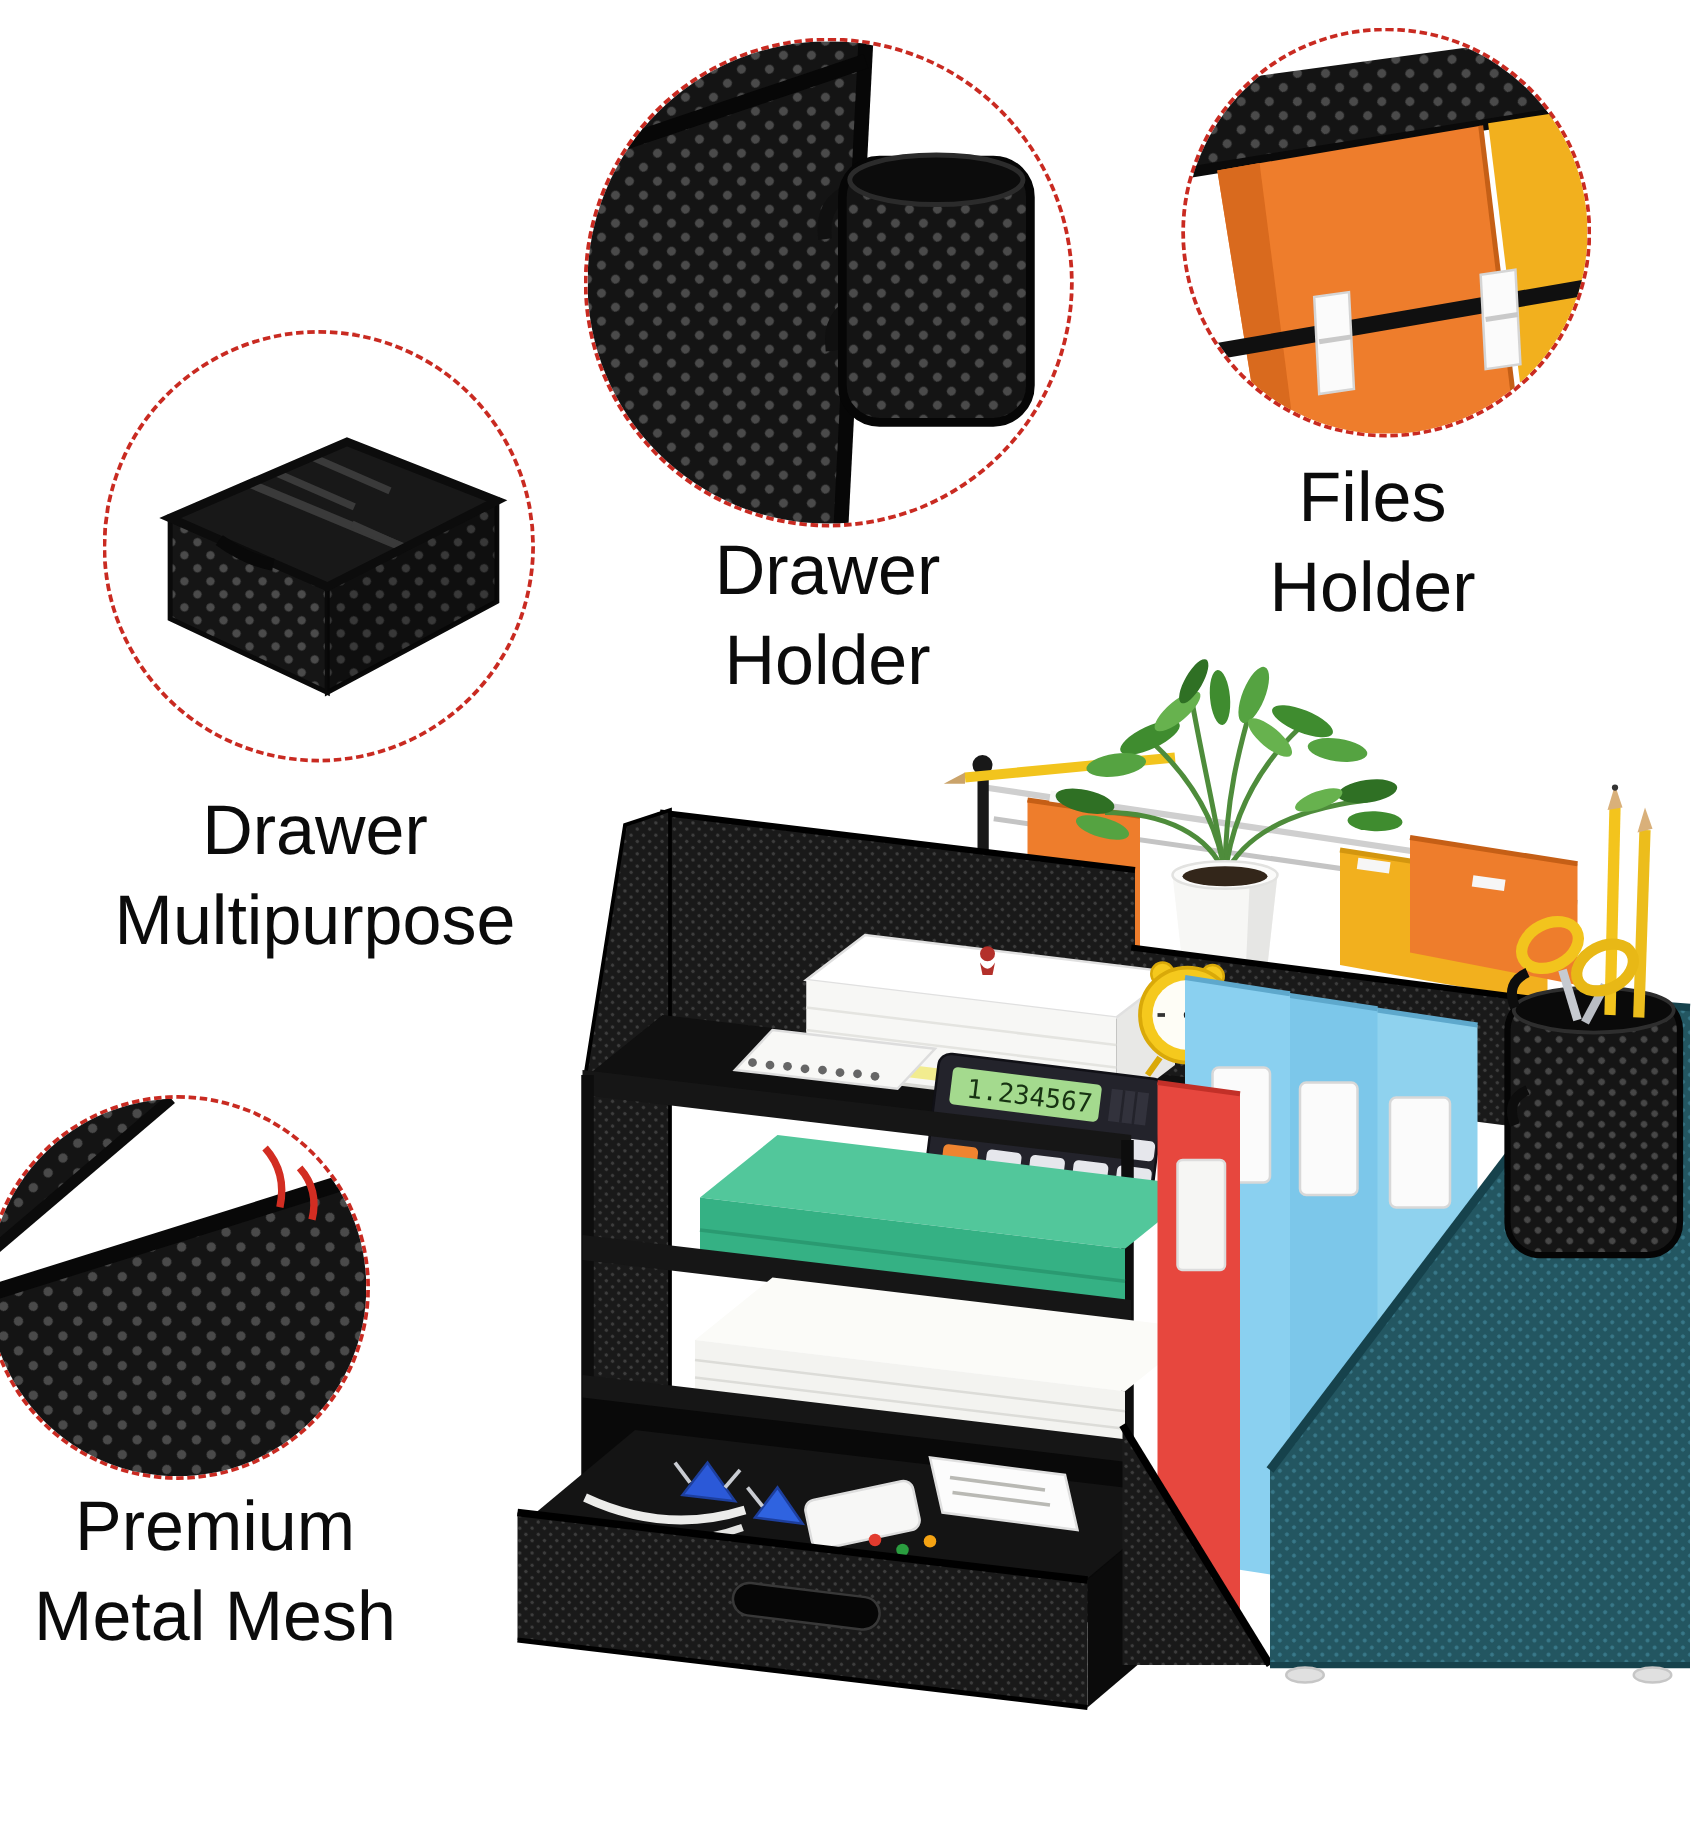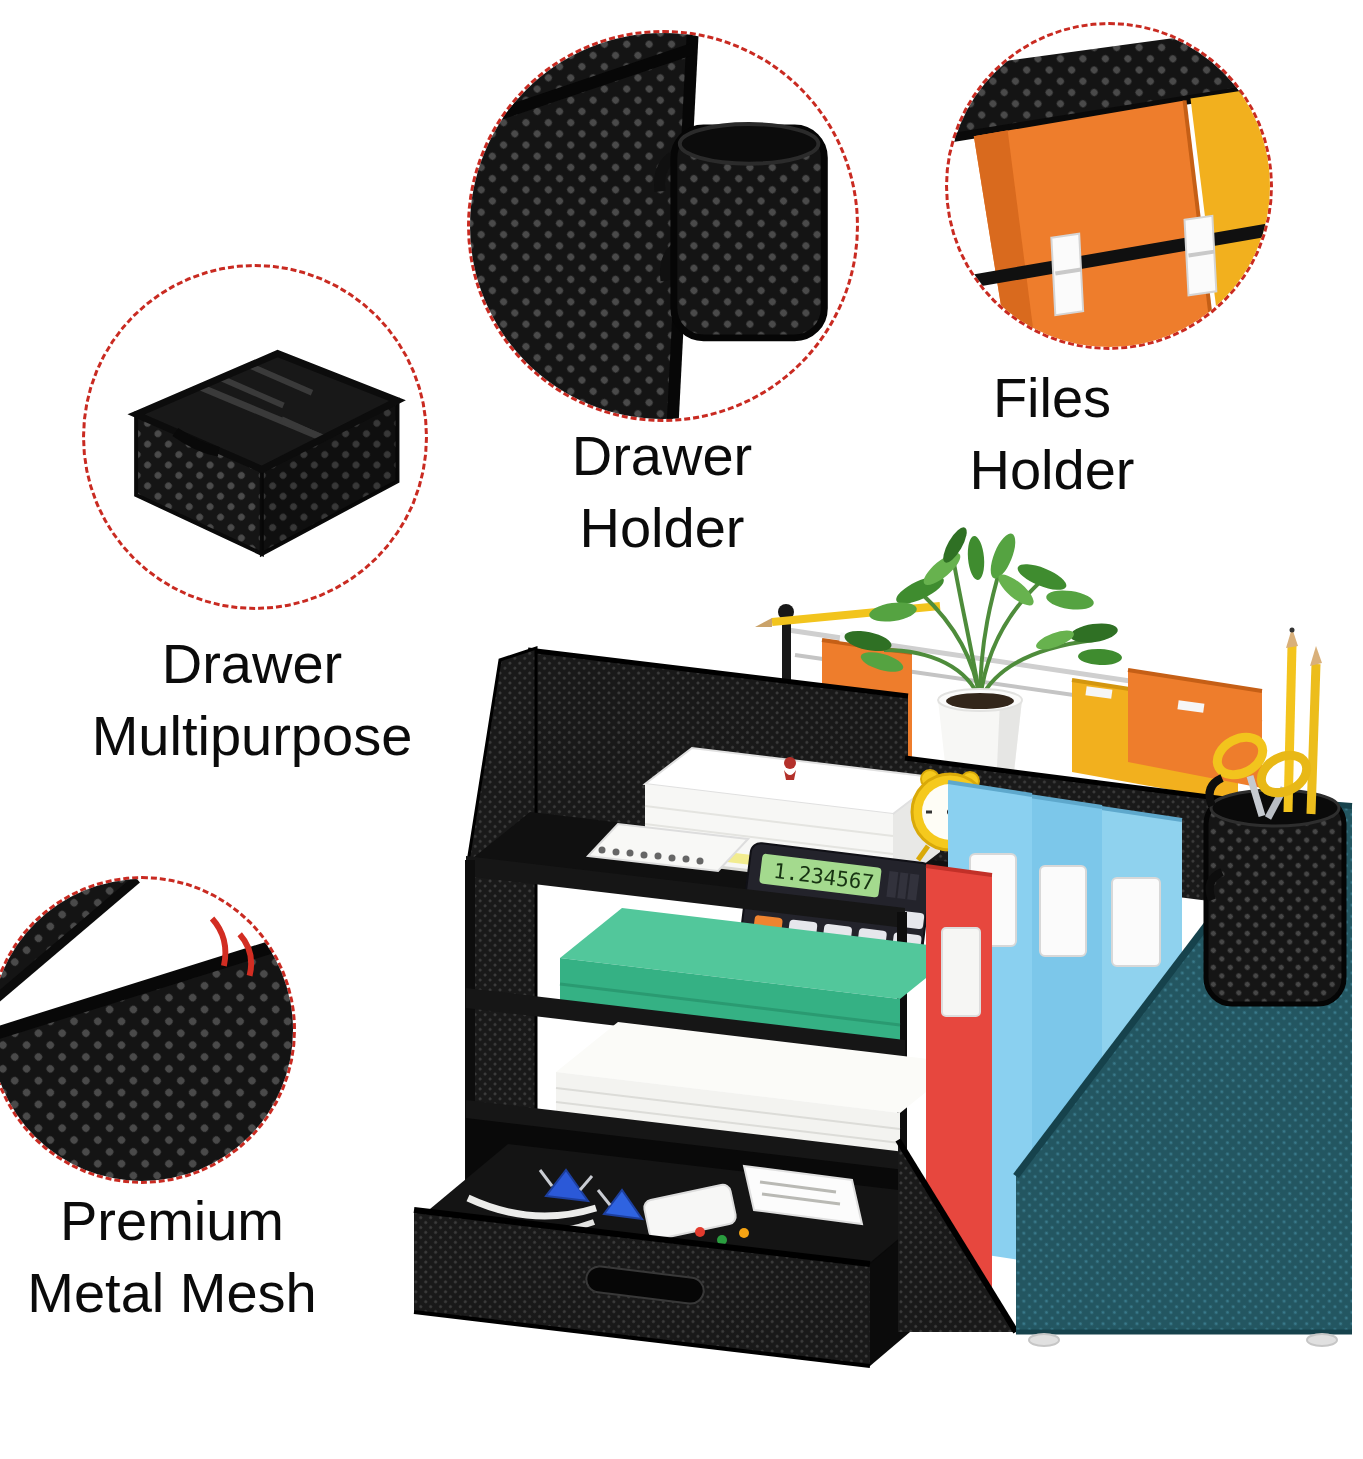--- a/index.html
+++ b/index.html
@@ -376,21 +376,21 @@
       <path d="M 224 40 q 18 20 12 48" stroke="#d22d22" stroke-width="6" fill="none"></path>
       <path d="M 252 56 q 16 18 10 42" stroke="#d22d22" stroke-width="6" fill="none"></path>
     </svg>
   </div>
 
   <div class="label" style="left:462px; top:420px; width:400px;">
     <span>Drawer</span>
     <span>Holder</span>
   </div>
 
-  <div class="label" style="left:852px; top:362px; width:400px;">
+  <div class="label" style="left:898px; top:362px; width:400px;">
     <span>Files</span>
     <span>Holder</span>
   </div>
 
   <div class="label" style="left:52px; top:628px; width:400px;">
     <span>Drawer</span>
     <span>Multipurpose</span>
   </div>
 
   <div class="label" style="left:-28px; top:1185px; width:400px;">

